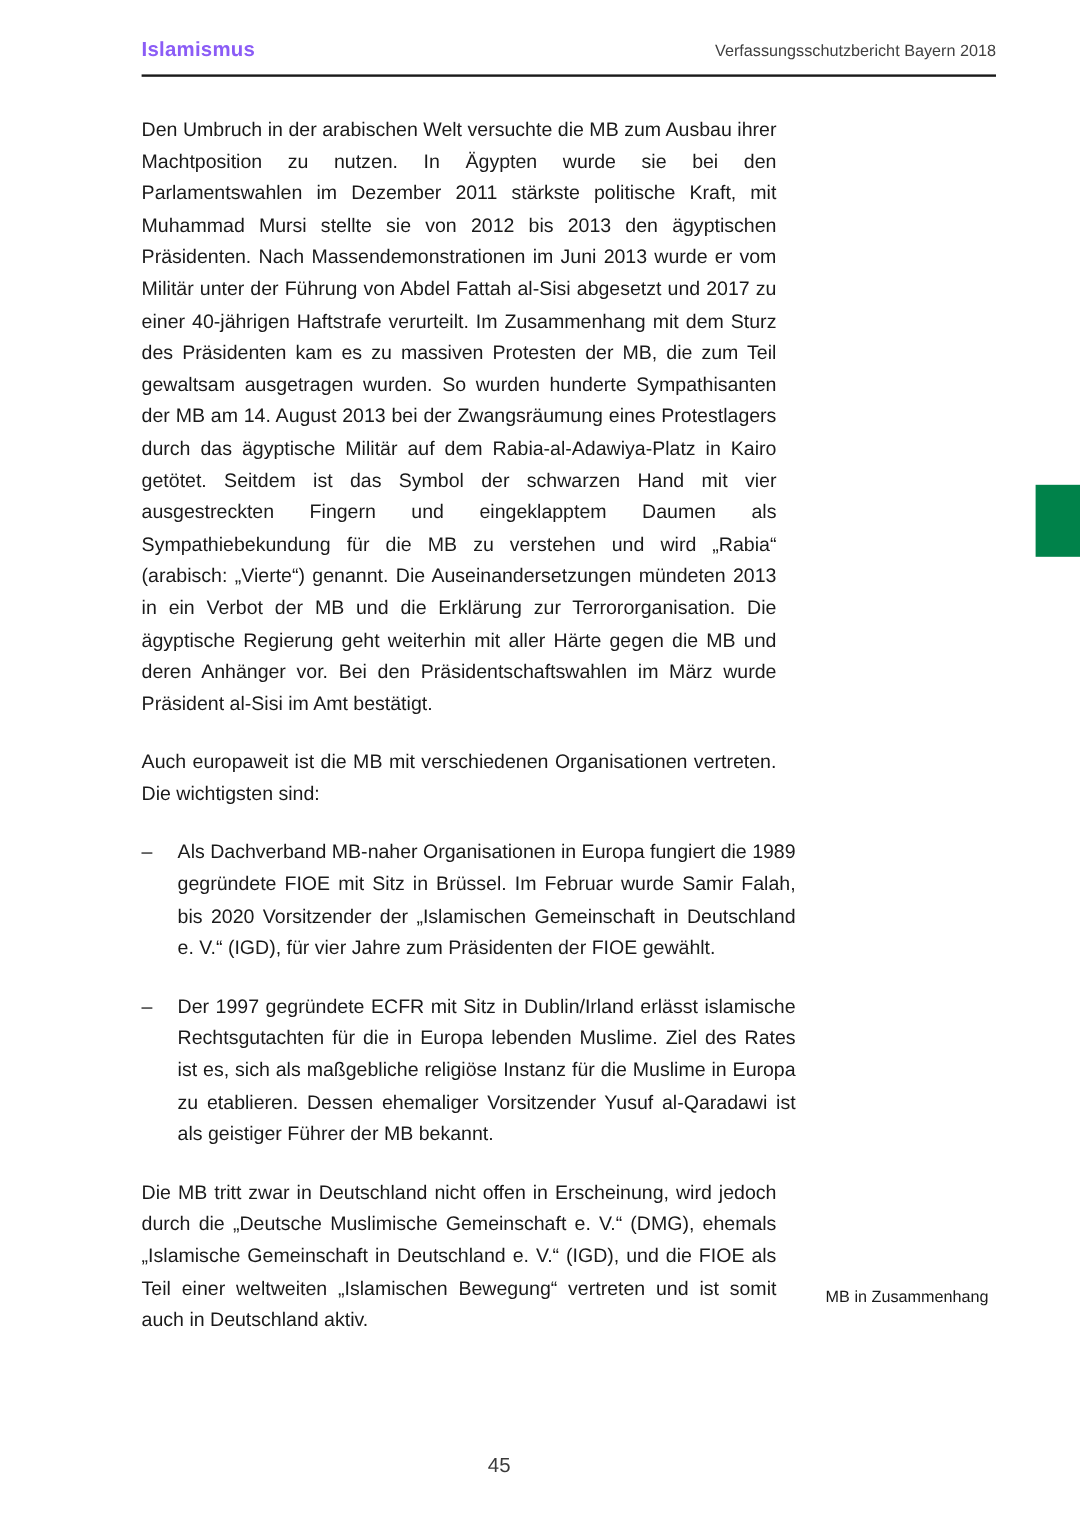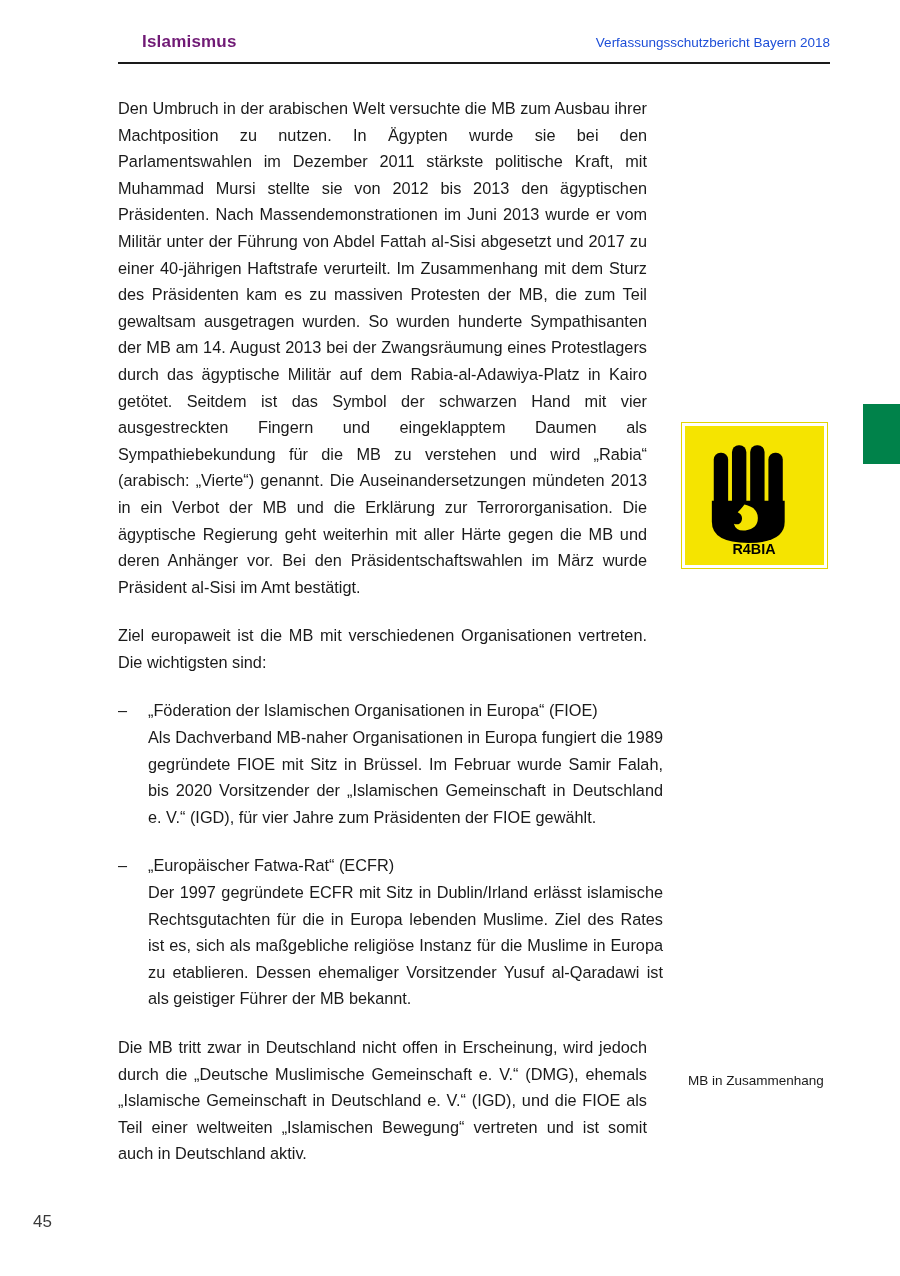--- a/index.html
+++ b/index.html
@@ -27,27 +27,26 @@
     left: 118px;
     top: 32px;
     width: 712px;
     display: flex;
     align-items: baseline;
     justify-content: space-between;
   }
   .header-title {
     font-size: 17px;
     font-weight: bold;
-    color: #701a75;
+    color: #8b5cf6;
     letter-spacing: 0.2px;
-    margin-left: 24px;
   }
   .header-right {
     font-size: 13.5px;
-    color: #1d4ed8;
+    color: #404040;
   }
   .header-rule {
     position: absolute;
     left: 118px;
     top: 62px;
     width: 712px;
     height: 2px;
     background: #1a1a1a;
   }
 
@@ -131,76 +130,56 @@
     color: #1a1a1a;
     line-height: 18px;
   }
 
   
   .page-number {
     position: absolute;
     left: 0;
     top: 1212px;
     width: 832px;
-    text-align: left;
+    text-align: center;
     font-size: 17px;
     color: #3a3a3a;
-    margin-left: 33px;
   }
 </style>
 </head>
 <body>
 
 <div class="page">
 
   <div class="header">
     <div class="header-title">Islamismus</div>
     <div class="header-right">Verfassungsschutzbericht Bayern 2018</div>
   </div>
   <div class="header-rule"></div>
 
   <div class="col">
 
     <p class="body">Den Umbruch in der arabischen Welt versuchte die MB zum Ausbau ihrer Machtposition zu nutzen. In Ägypten wurde sie bei den Parlamentswahlen im Dezember 2011 stärkste politische Kraft, mit Muhammad Mursi stellte sie von 2012 bis 2013 den ägyptischen Präsidenten. Nach Massendemonstrationen im Juni 2013 wurde er vom Militär unter der Führung von Abdel Fattah al-Sisi abgesetzt und 2017 zu einer 40-jährigen Haftstrafe verurteilt. Im Zusammenhang mit dem Sturz des Präsidenten kam es zu massiven Protesten der MB, die zum Teil gewaltsam ausgetragen wurden. So wurden hunderte Sympathisanten der MB am 14. August 2013 bei der Zwangsräumung eines Protestlagers durch das ägyptische Militär auf dem Rabia-al-Adawiya-Platz in Kairo getötet. Seitdem ist das Symbol der schwarzen Hand mit vier ausgestreckten Fingern und eingeklapptem Daumen als Sympathiebekundung für die MB zu verstehen und wird „Rabia“ (arabisch: „Vierte“) genannt. Die Auseinandersetzungen mündeten 2013 in ein Verbot der MB und die Erklärung zur Terrororganisation. Die ägyptische Regierung geht weiterhin mit aller Härte gegen die MB und deren Anhänger vor. Bei den Präsidentschaftswahlen im März wurde Präsident al-Sisi im Amt bestätigt.</p>
 
-    <p class="body">Ziel europaweit ist die MB mit verschiedenen Organisationen vertreten. Die wichtigsten sind:</p>
+    <p class="body">Auch europaweit ist die MB mit verschiedenen Organisationen vertreten. Die wichtigsten sind:</p>
 
     <ul class="dashlist">
       <li>
         <span class="dash">–</span>
-        <span class="li-title">„Föderation der Islamischen Organisationen in Europa“ (FIOE)</span>
         <span>Als Dachverband MB-naher Organisationen in Europa fungiert die 1989 gegründete FIOE mit Sitz in Brüssel. Im Februar wurde Samir Falah, bis 2020 Vorsitzender der „Islamischen Gemeinschaft in Deutschland e. V.“ (IGD), für vier Jahre zum Präsidenten der FIOE gewählt.</span>
       </li>
       <li>
         <span class="dash">–</span>
-        <span class="li-title">„Europäischer Fatwa-Rat“ (ECFR)</span>
         <span>Der 1997 gegründete ECFR mit Sitz in Dublin/Irland erlässt islamische Rechtsgutachten für die in Europa lebenden Muslime. Ziel des Rates ist es, sich als maßgebliche religiöse Instanz für die Muslime in Europa zu etablieren. Dessen ehemaliger Vorsitzender Yusuf al-Qaradawi ist als geistiger Führer der MB bekannt.</span>
       </li>
     </ul>
 
     <p class="body">Die MB tritt zwar in Deutschland nicht offen in Erscheinung, wird jedoch durch die „Deutsche Muslimische Gemeinschaft e. V.“ (DMG), ehemals „Islamische Gemeinschaft in Deutschland e. V.“ (IGD), und die FIOE als Teil einer weltweiten „Islamischen Bewegung“ vertreten und ist somit auch in Deutschland aktiv.</p>
   </div>
 
   <div class="green-tab"></div>
 
-  <div class="figure">
-    <div class="figure-box">
-      <svg viewBox="0 0 145 145" xmlns="http://www.w3.org/2000/svg" aria-hidden="true">
-
-        <rect x="30" y="28" width="15" height="62" rx="7" fill="#000"></rect>
-        <rect x="49" y="20" width="15" height="70" rx="7" fill="#000"></rect>
-        <rect x="68" y="20" width="15" height="70" rx="7" fill="#000"></rect>
-        <rect x="87" y="28" width="15" height="62" rx="7" fill="#000"></rect>
-
-        <path d="M28 78 H104 V100 Q104 122 66 122 Q28 122 28 100 Z" fill="#000"></path>
-
-        <path d="M62 82 q14 3 14 14 q0 11 -13 13 q-10 1 -12 -7 q6 2 8 -3 q2 -6 -4 -9 q5 -5 7 -8 z" fill="#f5e400"></path>
-
-        <text x="72" y="134" font-family="Liberation Sans, sans-serif" font-size="15" font-weight="bold" fill="#000" text-anchor="middle">R4BIA</text>
-      </svg>
-    </div>
-  </div>
 
   <div class="fig-caption">MB in Zusammenhang</div>
 
   <div class="page-number">45</div>
 
 </div>
 
 </body></html>

